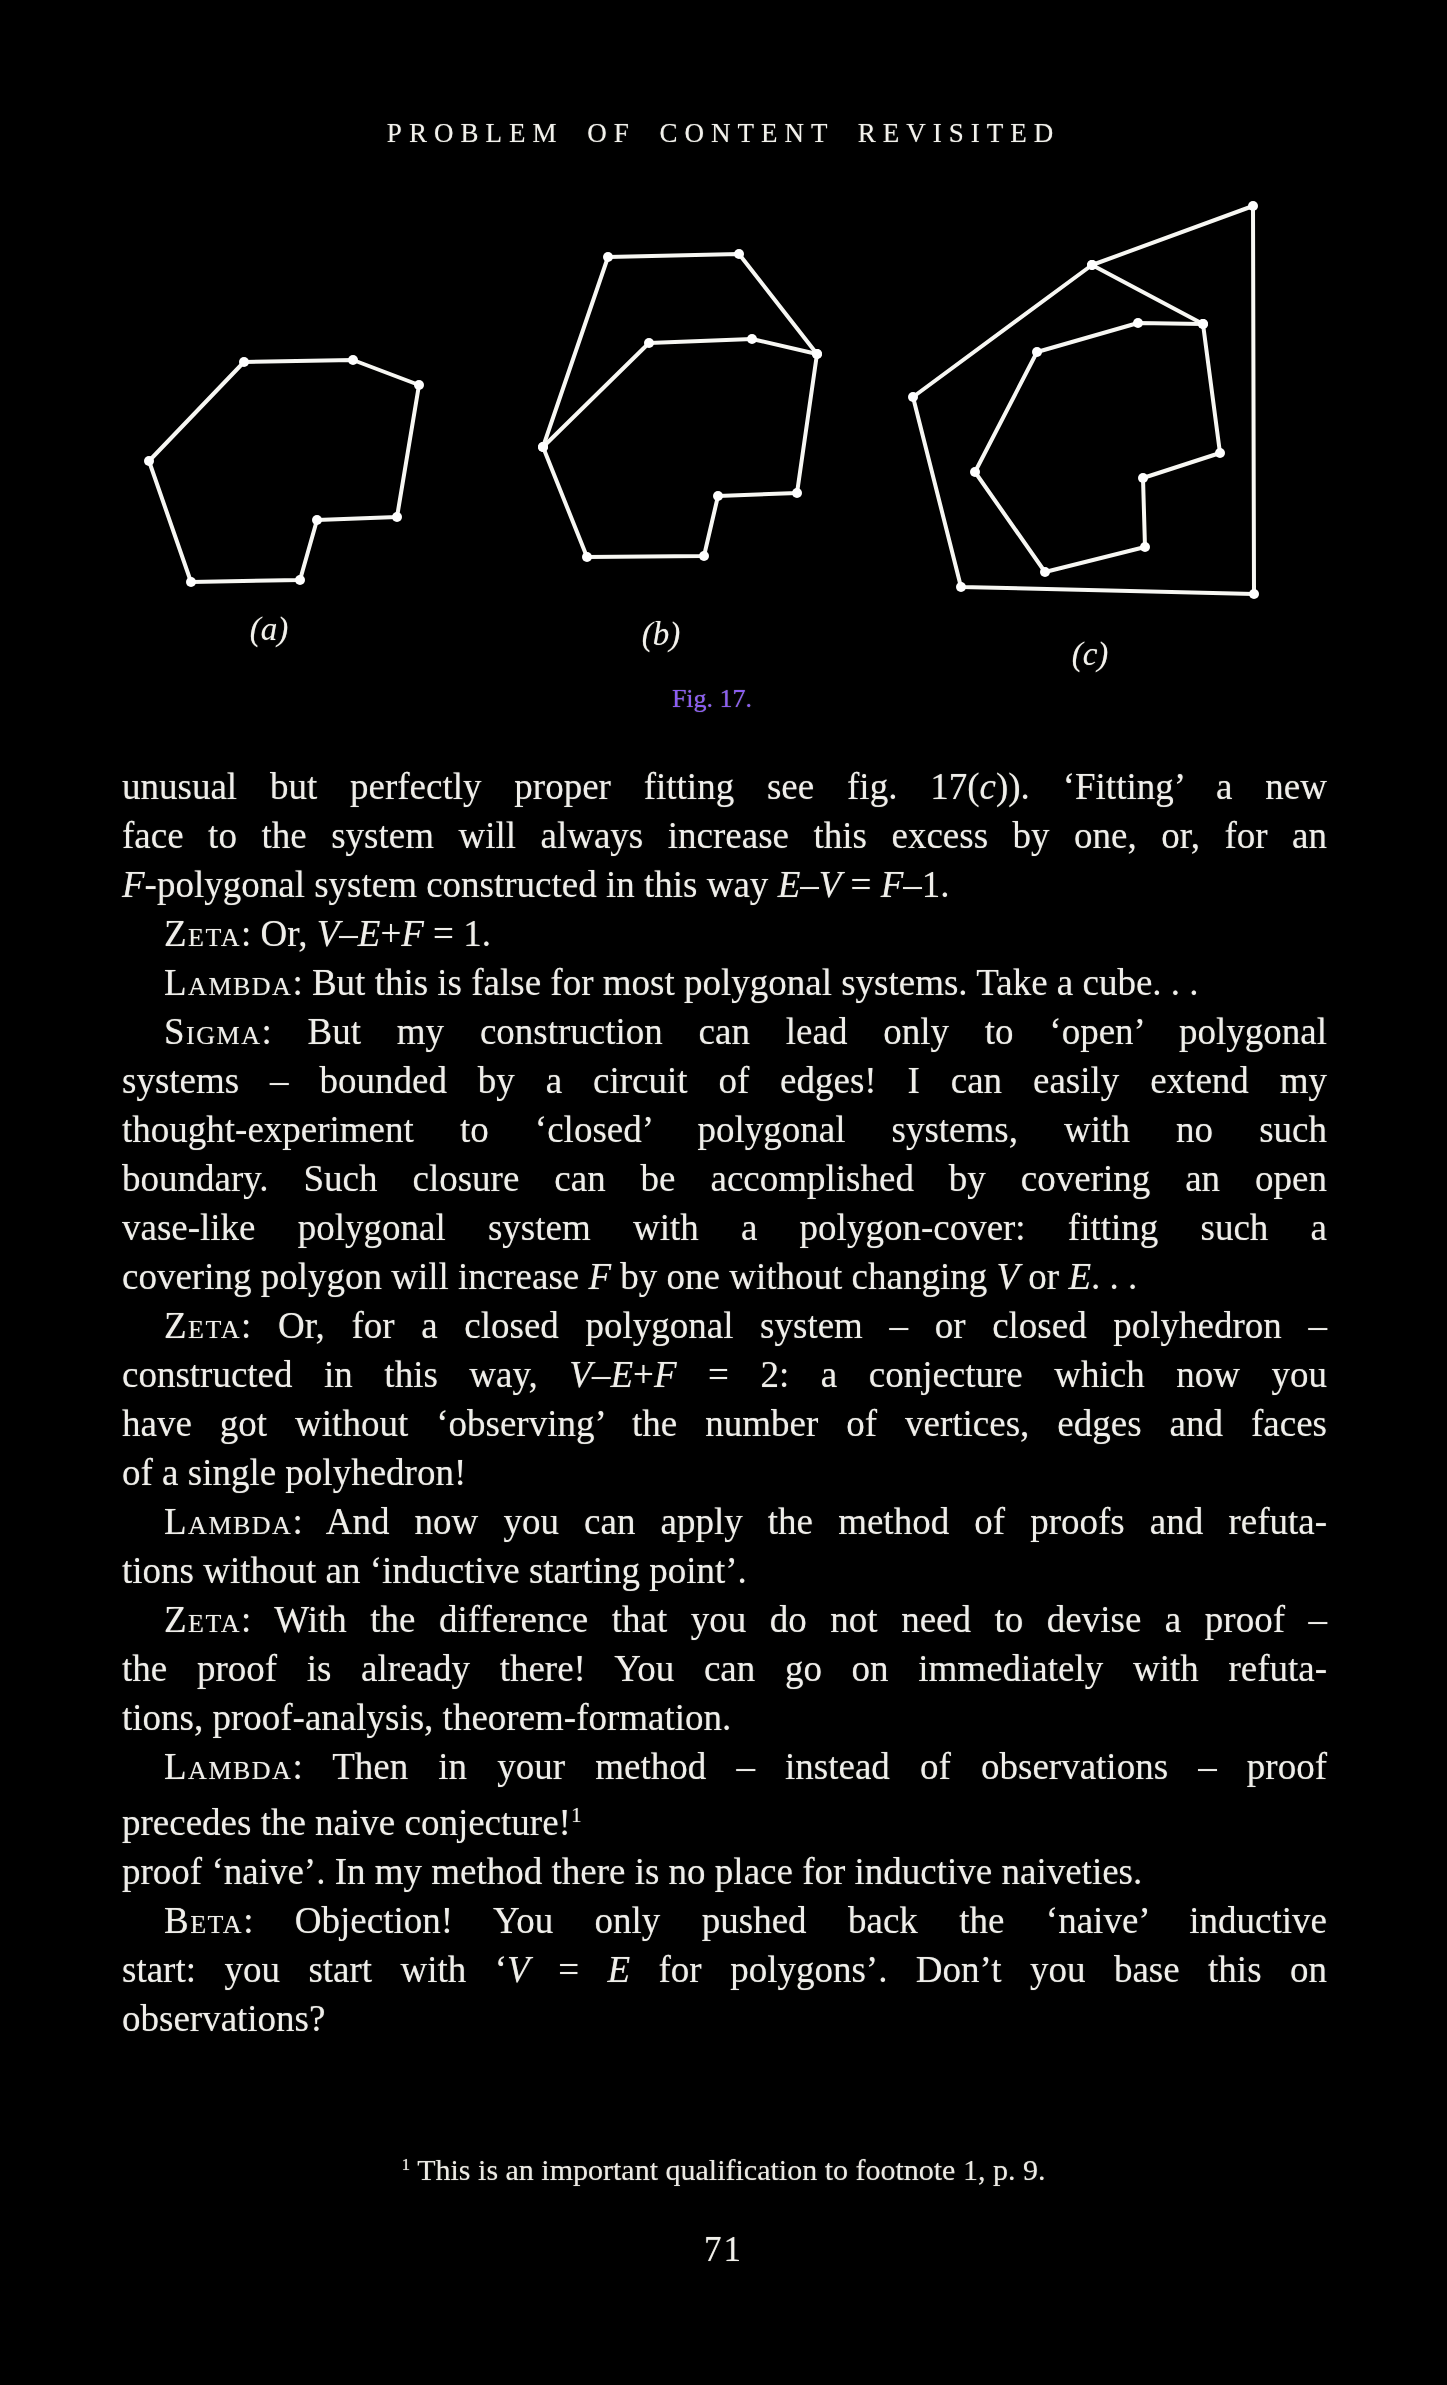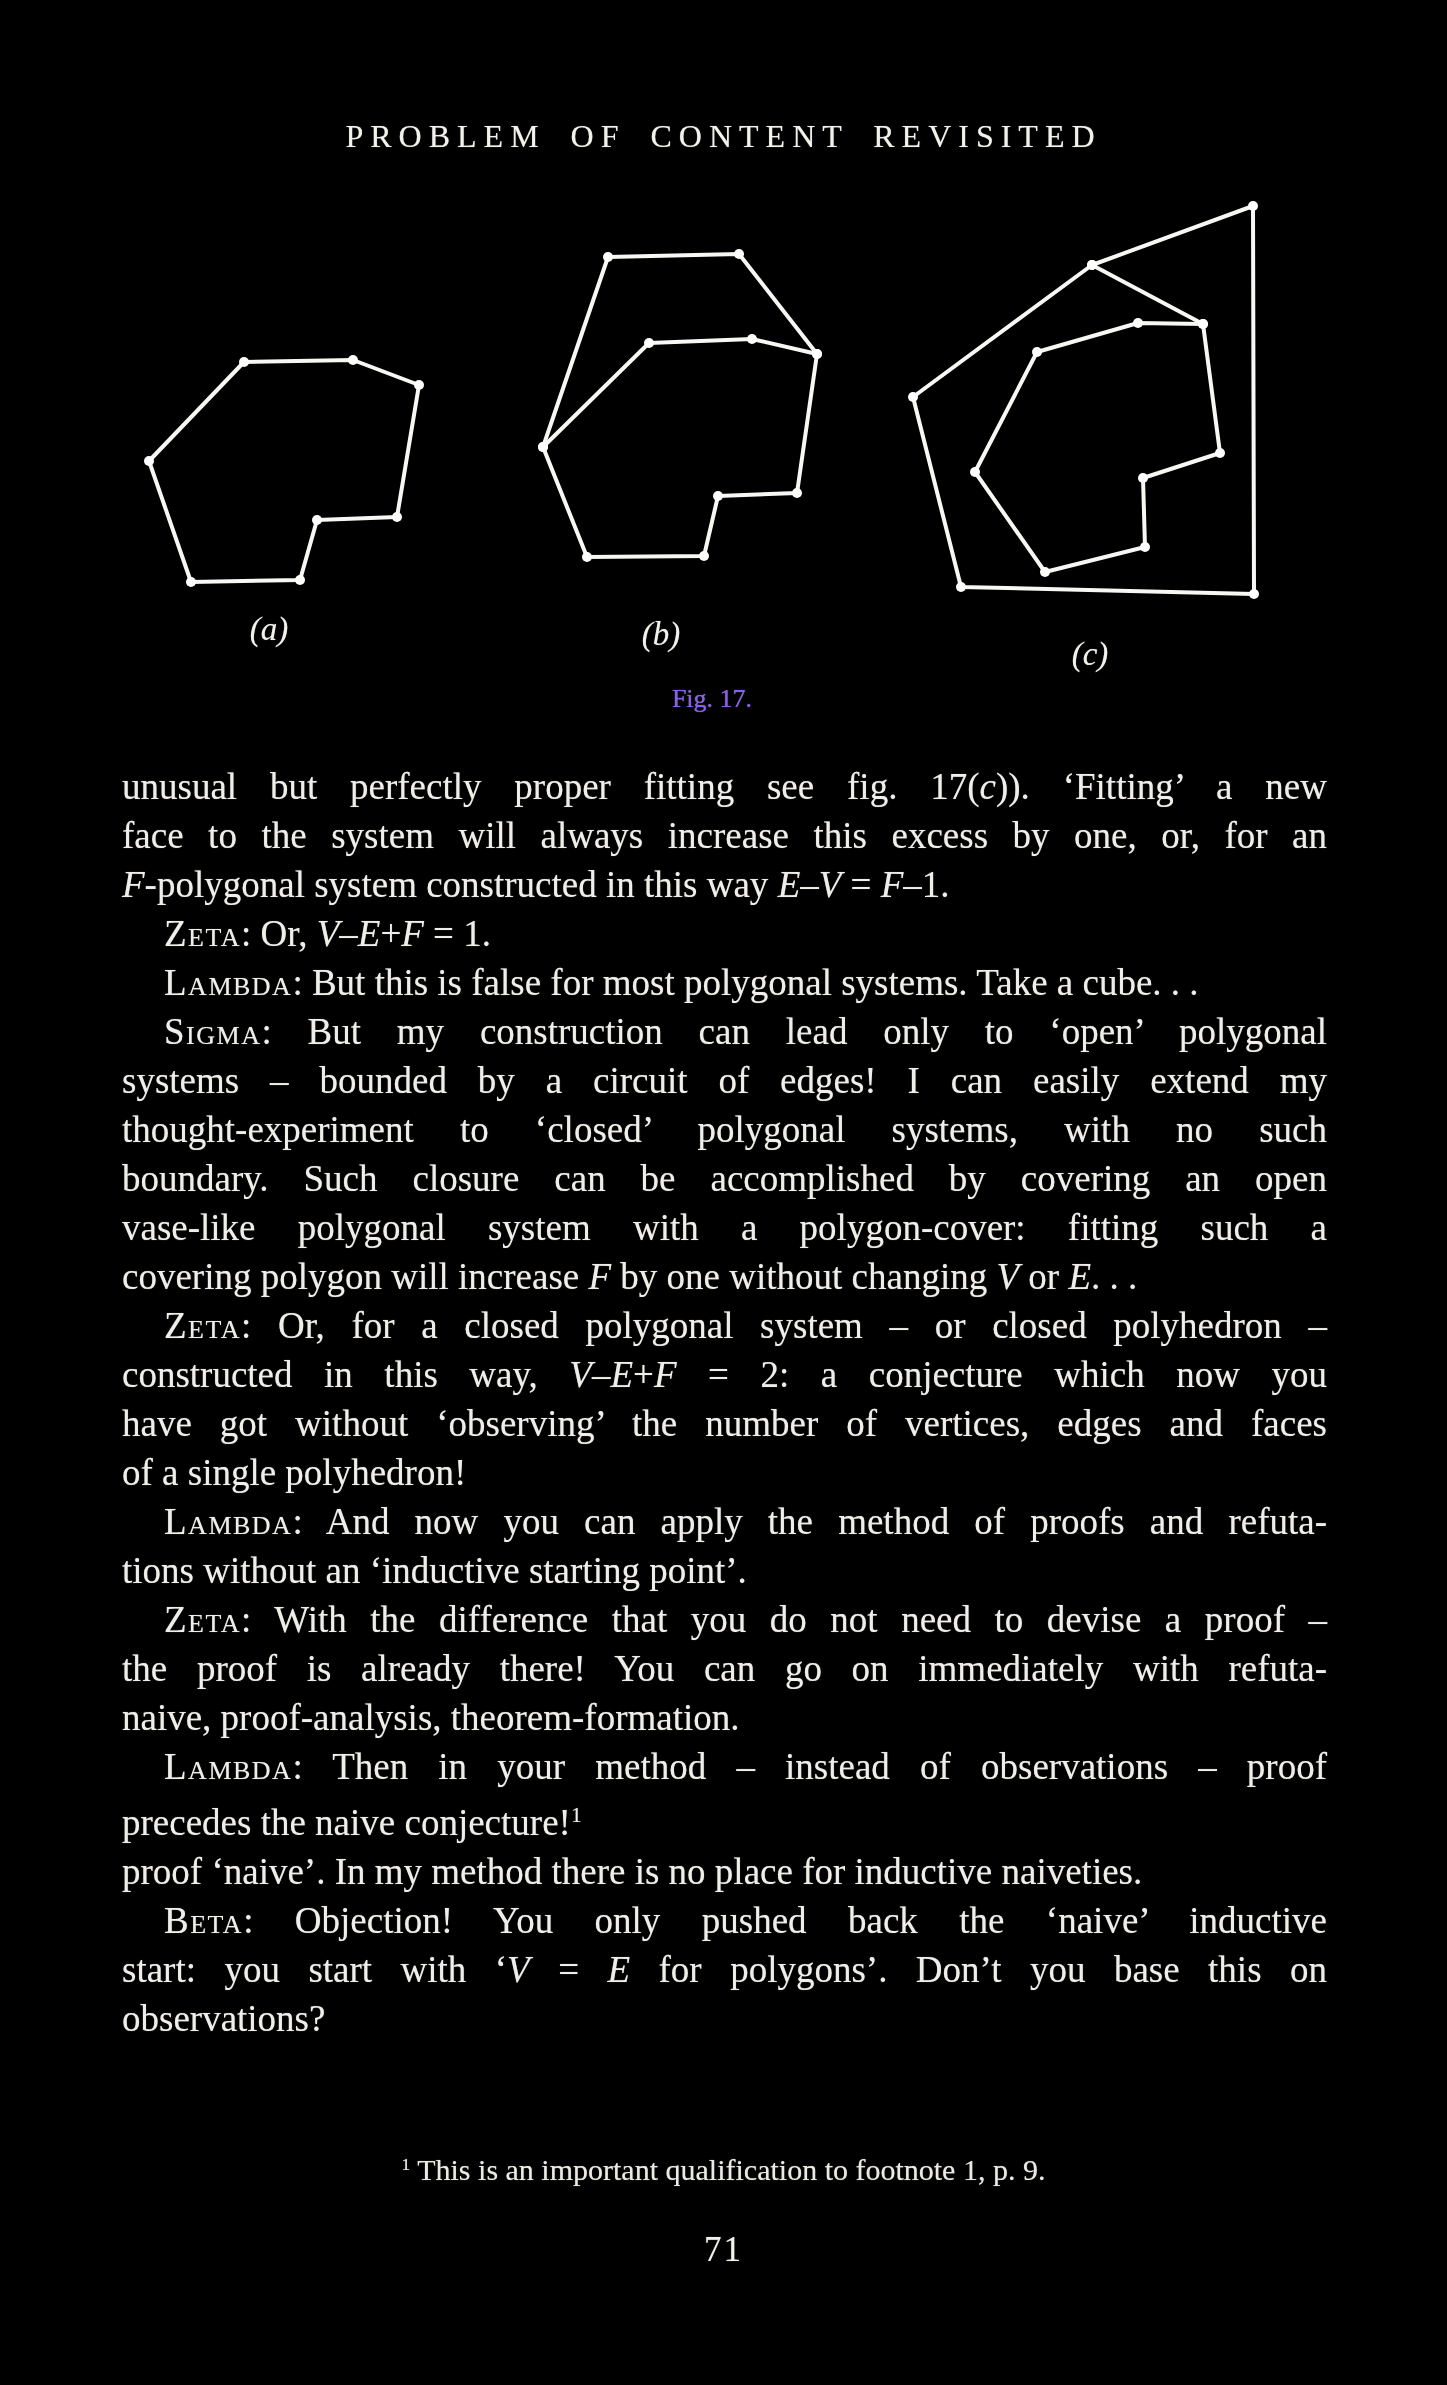--- a/index.html
+++ b/index.html
@@ -5,21 +5,21 @@
   html, body { margin: 0; padding: 0; background: #000; }
   body {
     width: 1447px; height: 2385px;
     position: relative; overflow: hidden;
     font-family: "Liberation Serif", "DejaVu Serif", serif;
     color: #efeeea;
   }
   .txt { text-shadow: 0 0 1px rgba(240,238,230,0.55); }
   .header {
     position: absolute; top: 118px; left: 0; width: 100%;
-    text-align: center; font-size: 32px; letter-spacing: 7px;
+    text-align: center; font-size: 27px; letter-spacing: 7px;
     word-spacing: 10px; color: #f2f1ec;
   }
   .figure-svg { position: absolute; top: 0; left: 0; }
   .fig-line { fill: none; stroke: #f7f7f3; stroke-width: 4; stroke-linejoin: round; stroke-linecap: round; }
   .fig-dot { fill: #ffffff; }
   .fig-label {
     position: absolute; transform: translate(-50%, -50%);
     font-style: italic; font-size: 33px; color: #f2f1ec;
   }
   .label-a { left: 269px; top: 629px; }
@@ -129,21 +129,21 @@
       <div class="line jl"><span>have got without ‘observing’ the number of vertices, edges and faces</span></div>
       <div class="line ll"><span>of a single polyhedron!</span></div>
     </div>
     <div class="para">
       <div class="line jl indent"><span class="sc">Lambda</span><span>: And now you can apply the method of proofs and refuta-</span></div>
       <div class="line ll"><span>tions without an ‘inductive starting point’.</span></div>
     </div>
     <div class="para">
       <div class="line jl indent"><span class="sc">Zeta</span><span>: With the difference that you do not need to devise a proof –</span></div>
       <div class="line jl"><span>the proof is already there! You can go on immediately with refuta-</span></div>
-      <div class="line ll"><span>naive, proof-analysis, theorem-formation.</span></div>
+      <div class="line ll"><span>tions, proof-analysis, theorem-formation.</span></div>
     </div>
     <div class="para">
       <div class="line jl indent"><span class="sc">Lambda</span><span>: Then in your method – instead of observations – proof</span></div>
       <div class="line ll"><span>precedes the naive conjecture!</span><span class="sup">1</span></div>
     </div>
     <div class="para">
       <div class="line ll"><span>proof ‘naive’. In my method there is no place for inductive naiveties.</span></div>
     </div>
     <div class="para">
       <div class="line jl indent"><span class="sc">Beta</span><span>: Objection! You only pushed back the ‘naive’ inductive</span></div>

